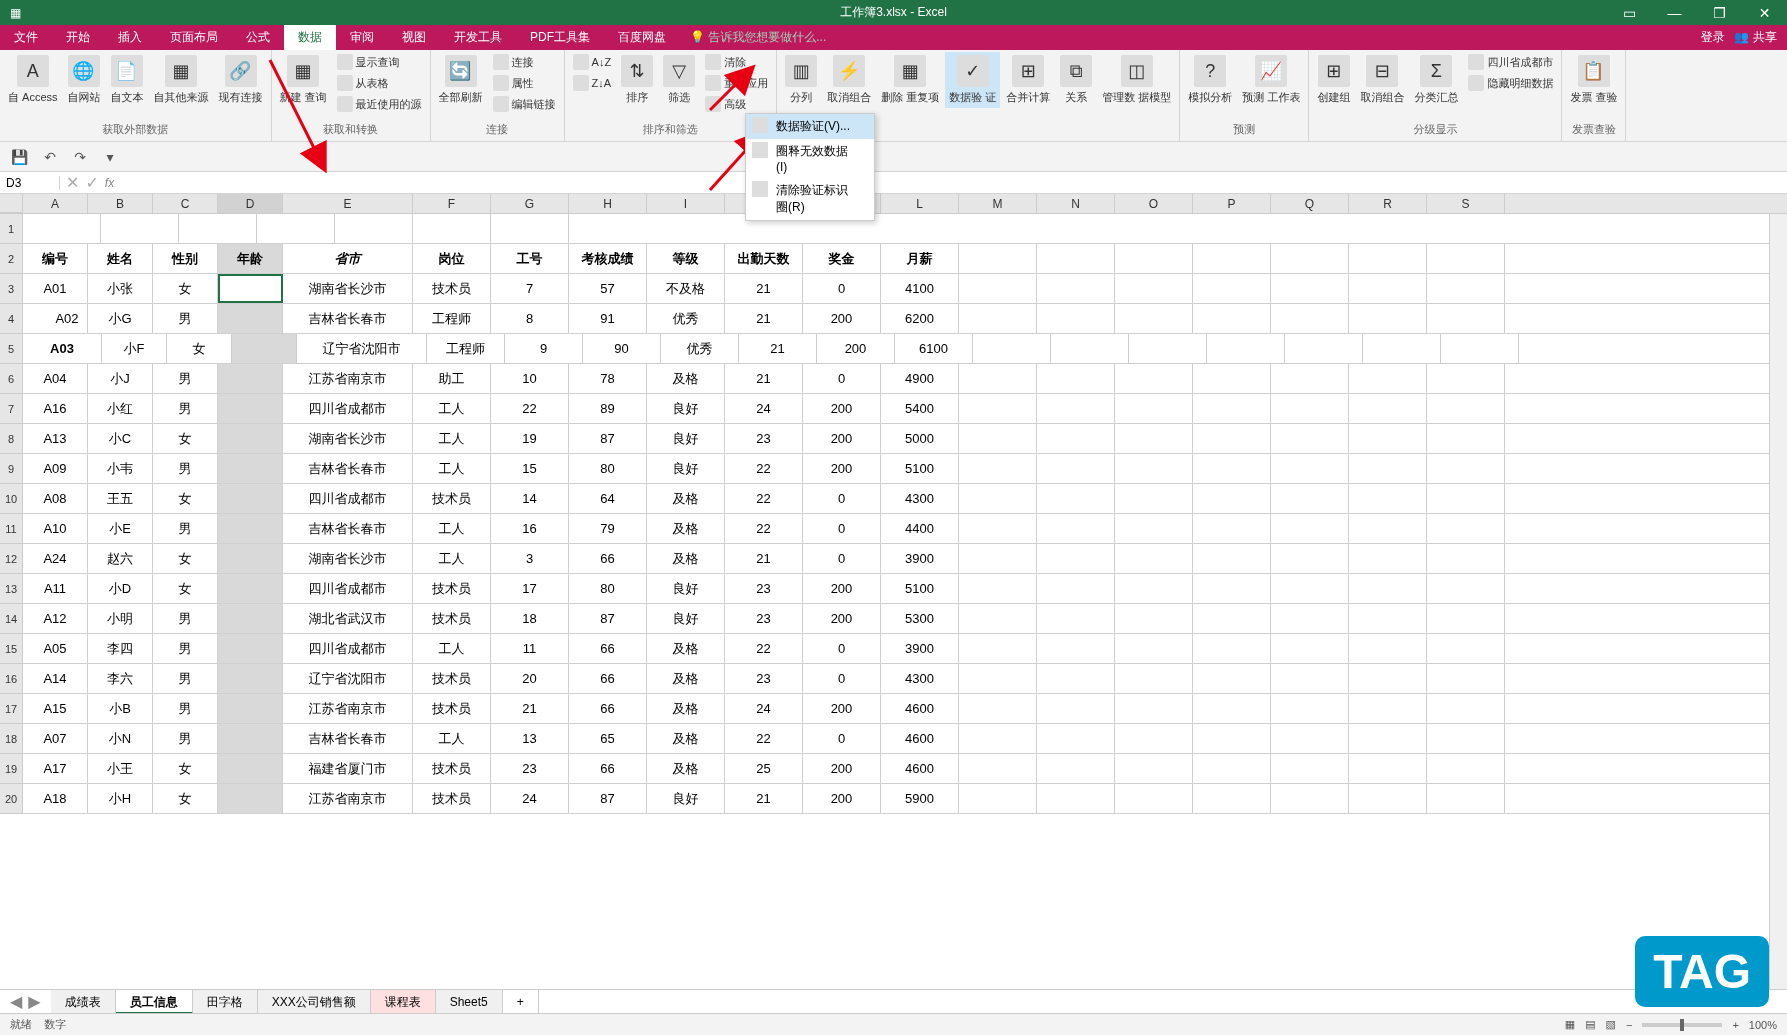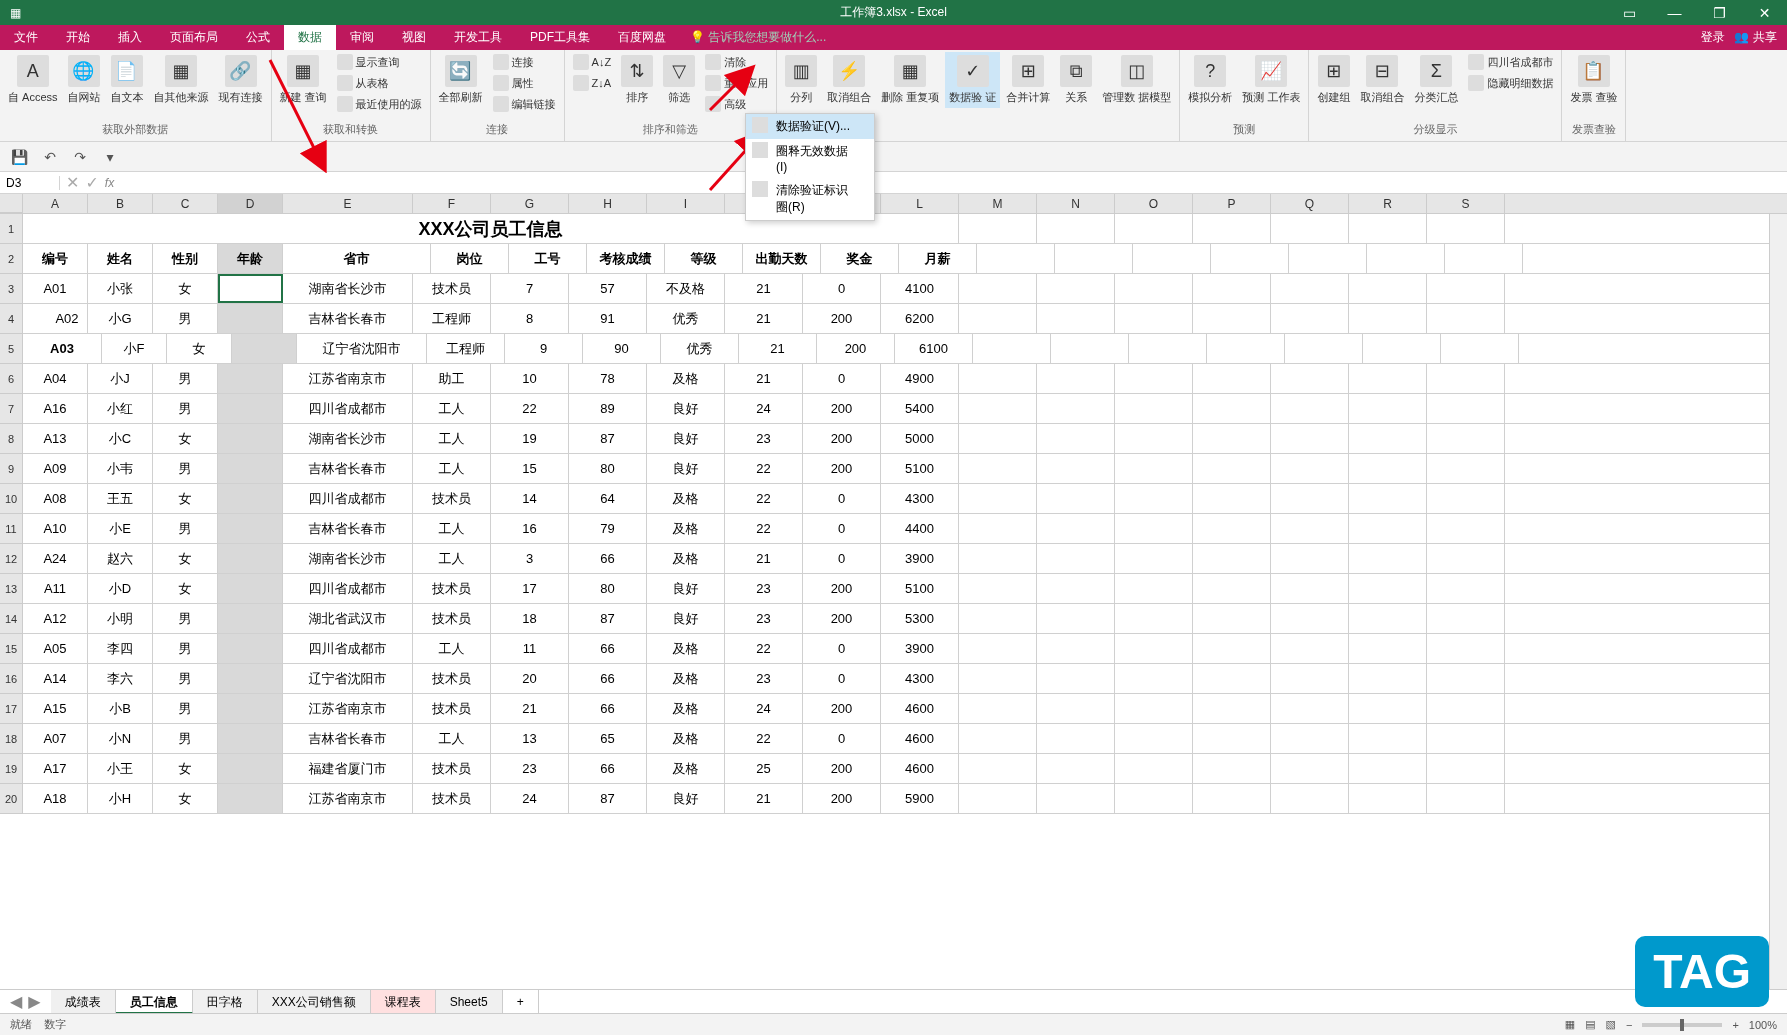--- a/index.html
+++ b/index.html
@@ -386,35 +386,34 @@
       <div class="row-h">14</div>
       <div class="row-h">15</div>
       <div class="row-h">16</div>
       <div class="row-h">17</div>
       <div class="row-h">18</div>
       <div class="row-h">19</div>
       <div class="row-h">20</div>
     </div>
   <div class="cells-area" id="cells-area">
       <div class="data-row title-row">
-        <div class="cell title-cell" style="width: 936px;">XXX公司员工信息</div>
         <div class="cell" style="width: 78px;"></div>
         <div class="cell" style="width: 78px;"></div>
         <div class="cell" style="width: 78px;"></div>
         <div class="cell" style="width: 78px;"></div>
         <div class="cell" style="width: 78px;"></div>
         <div class="cell" style="width: 78px;"></div>
         <div class="cell" style="width: 78px;"></div>
       </div>
       <div class="data-row">
         <div class="cell header-cell" style="width: 65px;">编号</div>
         <div class="cell header-cell" style="width: 65px;">姓名</div>
         <div class="cell header-cell" style="width: 65px;">性别</div>
         <div class="cell header-cell sel-col" style="width: 65px;">年龄</div>
-        <div class="cell header-cell" style="width: 148px;">省市</div>
+        <div class="cell header-cell" style="width: 130px; font-style: italic;">省市</div>
         <div class="cell header-cell" style="width: 78px;">岗位</div>
         <div class="cell header-cell" style="width: 78px;">工号</div>
         <div class="cell header-cell" style="width: 78px;">考核成绩</div>
         <div class="cell header-cell" style="width: 78px;">等级</div>
         <div class="cell header-cell" style="width: 78px;">出勤天数</div>
         <div class="cell header-cell" style="width: 78px;">奖金</div>
         <div class="cell header-cell" style="width: 78px;">月薪</div>
         <div class="cell" style="width: 78px;"></div>
         <div class="cell" style="width: 78px;"></div>
         <div class="cell" style="width: 78px;"></div>

